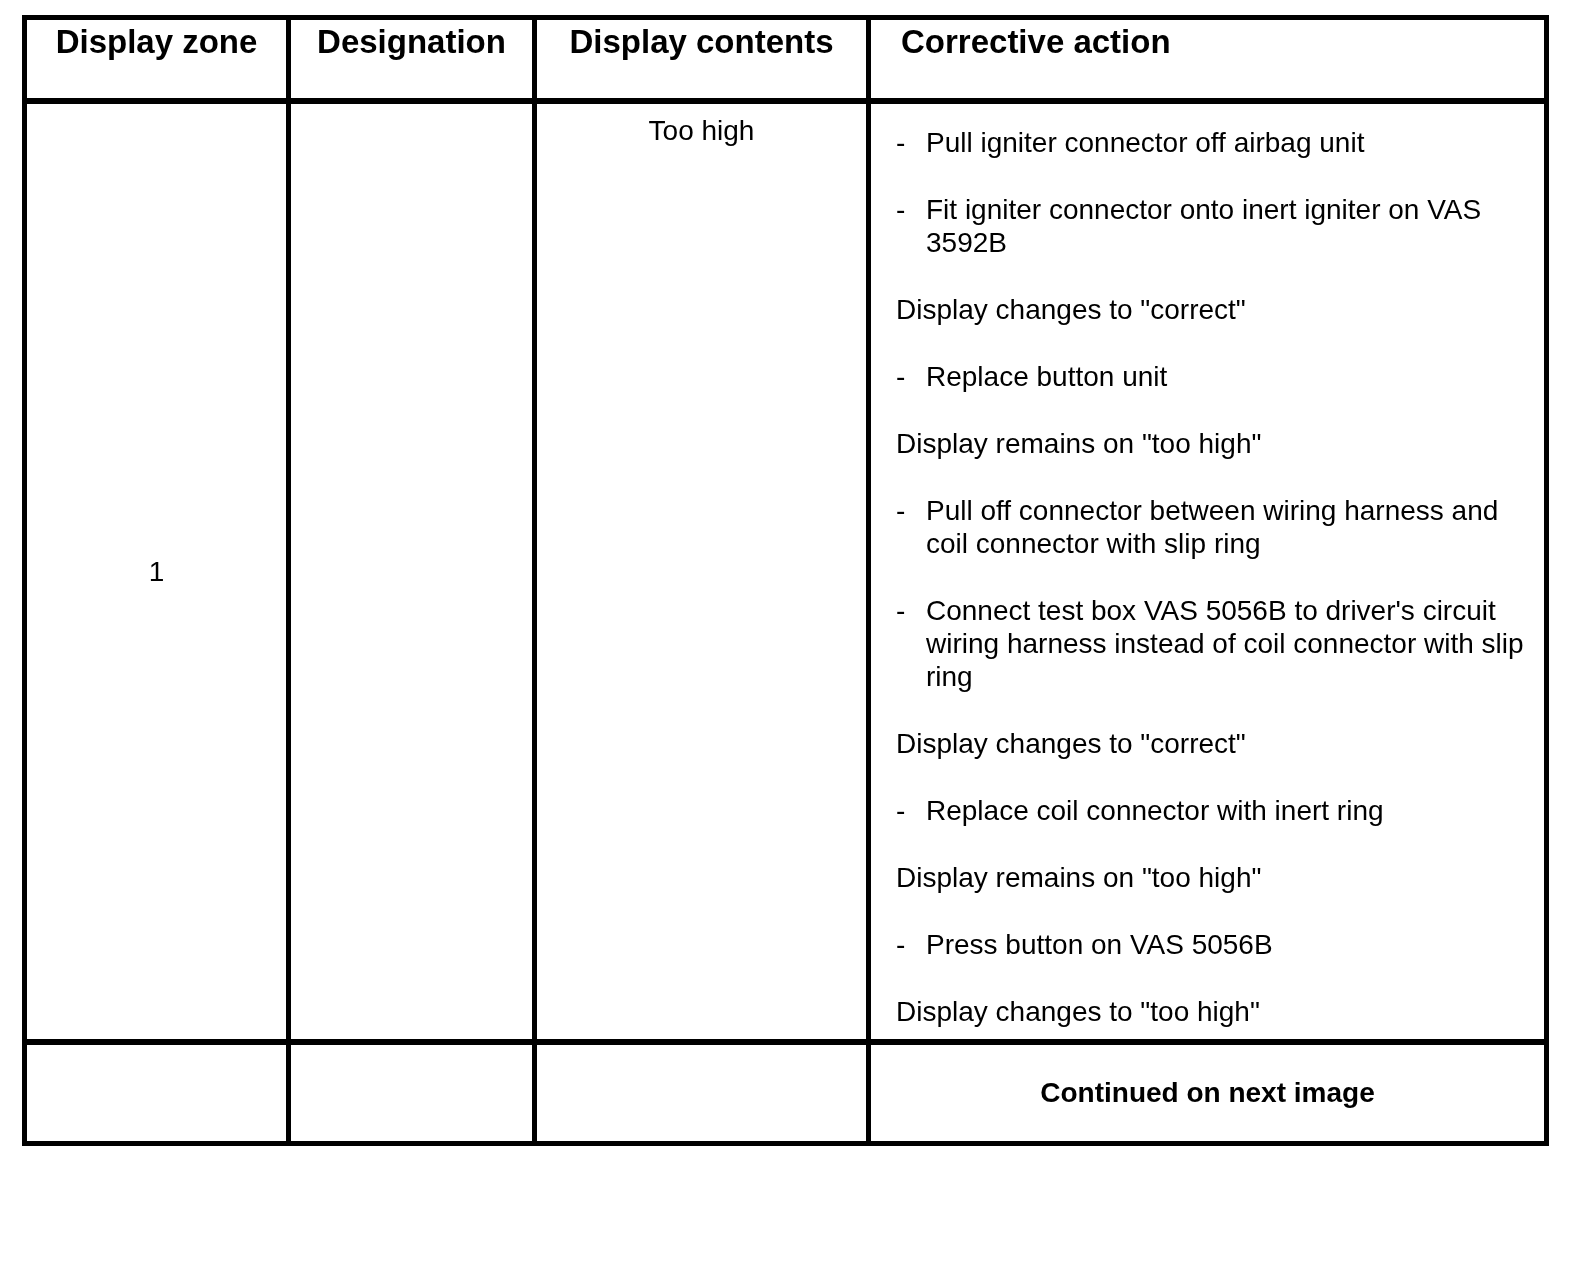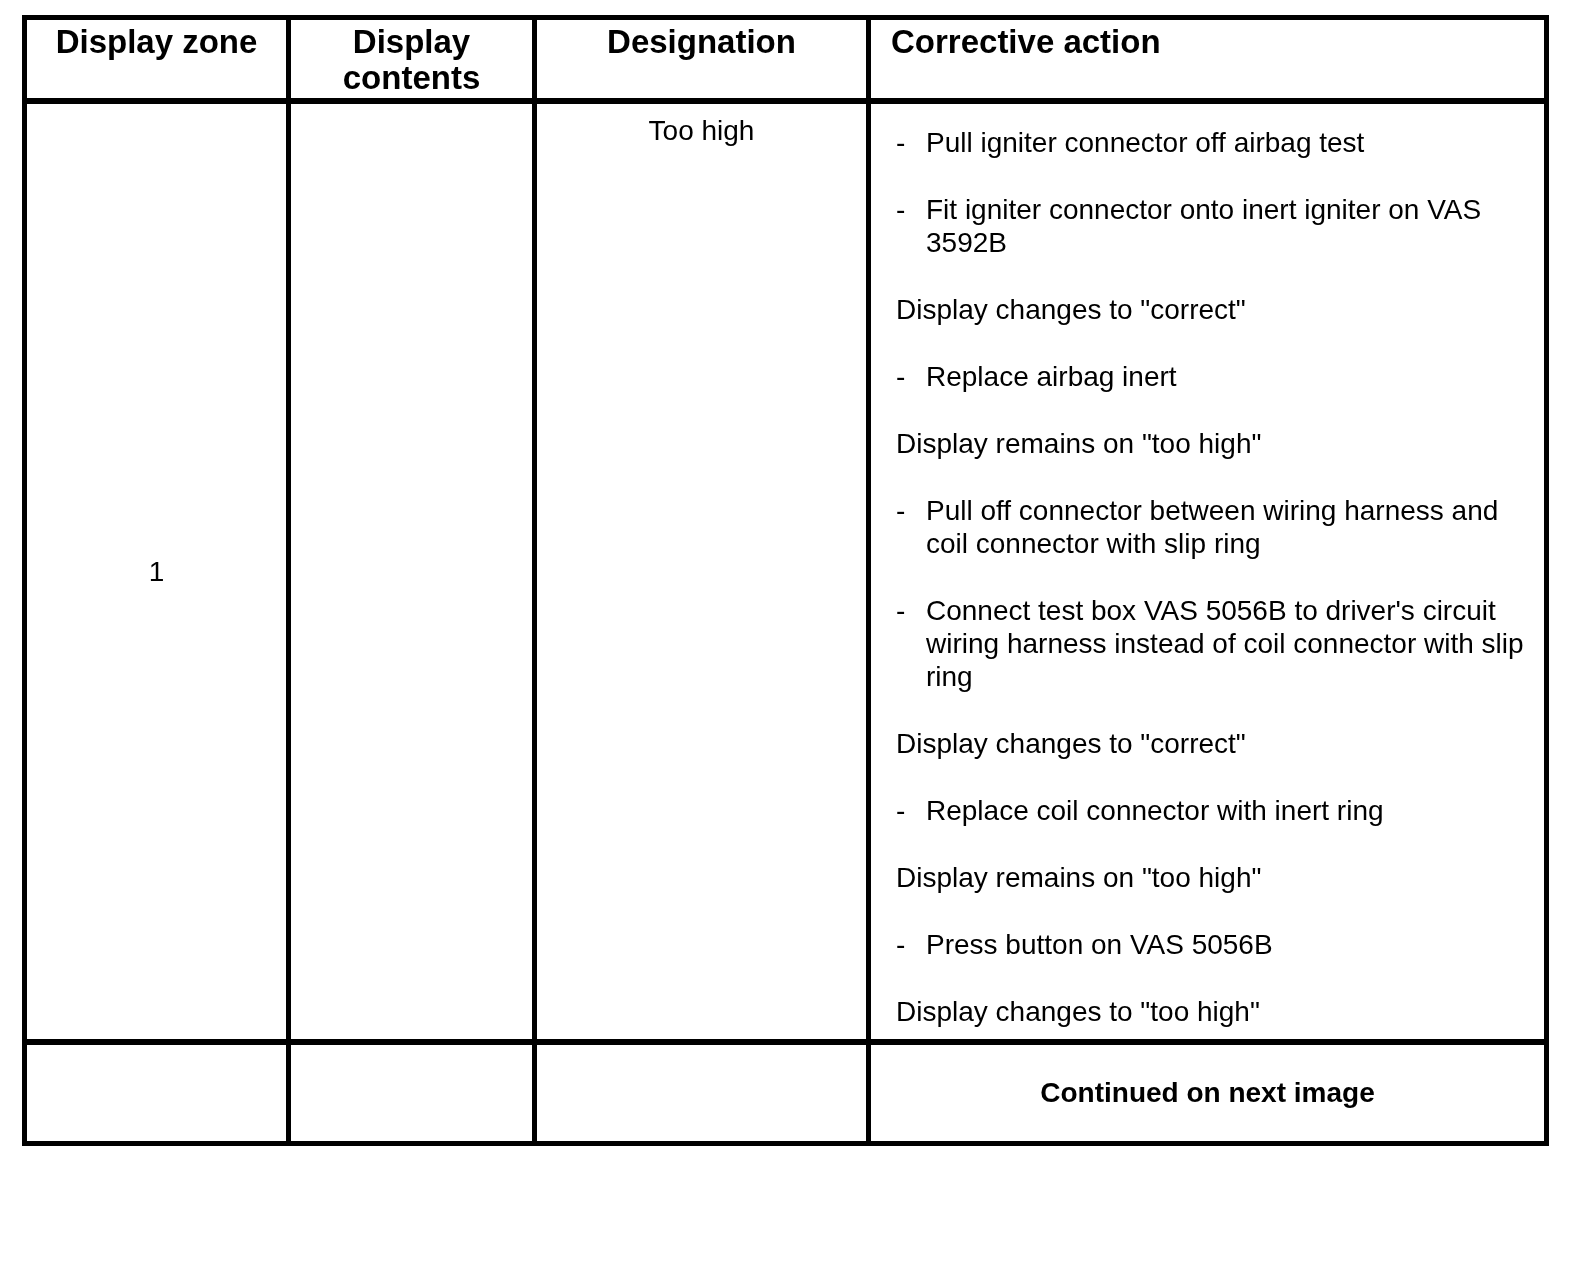--- a/index.html
+++ b/index.html
@@ -42,21 +42,21 @@
   .hdr {
     font-size: 33px;
     font-weight: bold;
     line-height: 36px;
     padding-top: 4px;
     text-align: center;
     letter-spacing: 0px;
   }
   .hdr.left {
     text-align: left;
-    padding-left: 20px;
+    padding-left: 30px;
   }
 
   .zone-cell {
     display: flex;
     align-items: center;
     justify-content: center;
     font-size: 28px;
   }
   .contents-cell {
     font-size: 28px;
@@ -88,47 +88,47 @@
     font-weight: bold;
   }
 </style>
 </head>
 <body>
 
 <div class="page">
   <div class="doc-table">
 
     <div class="cell hdr c1">Display zone</div>
+    <div class="cell hdr c2">Designation</div>
     <div class="cell hdr c3">Display contents</div>
-    <div class="cell hdr c2">Designation</div>
     <div class="cell hdr c4 left">Corrective action</div>
 
     <div class="cell body c1 zone-cell">1</div>
     <div class="cell body c2"></div>
     <div class="cell body c3 contents-cell">Too high</div>
     <div class="cell body c4 actions-cell">
 
         <div class="para">
           <span class="marker">-</span>
-          <span class="txt">Pull igniter connector off airbag test</span>
+          <span class="txt">Pull igniter connector off airbag unit</span>
         </div>
 
         <div class="para">
           <span class="marker">-</span>
           <span class="txt">Fit igniter connector onto inert igniter on VAS 3592B</span>
         </div>
 
         <div class="para">
 
           <span class="txt">Display changes to "correct"</span>
         </div>
 
         <div class="para">
           <span class="marker">-</span>
-          <span class="txt">Replace airbag inert</span>
+          <span class="txt">Replace button unit</span>
         </div>
 
         <div class="para">
 
           <span class="txt">Display remains on "too high"</span>
         </div>
 
         <div class="para">
           <span class="marker">-</span>
           <span class="txt">Pull off connector between wiring harness and coil connector with slip ring</span>

